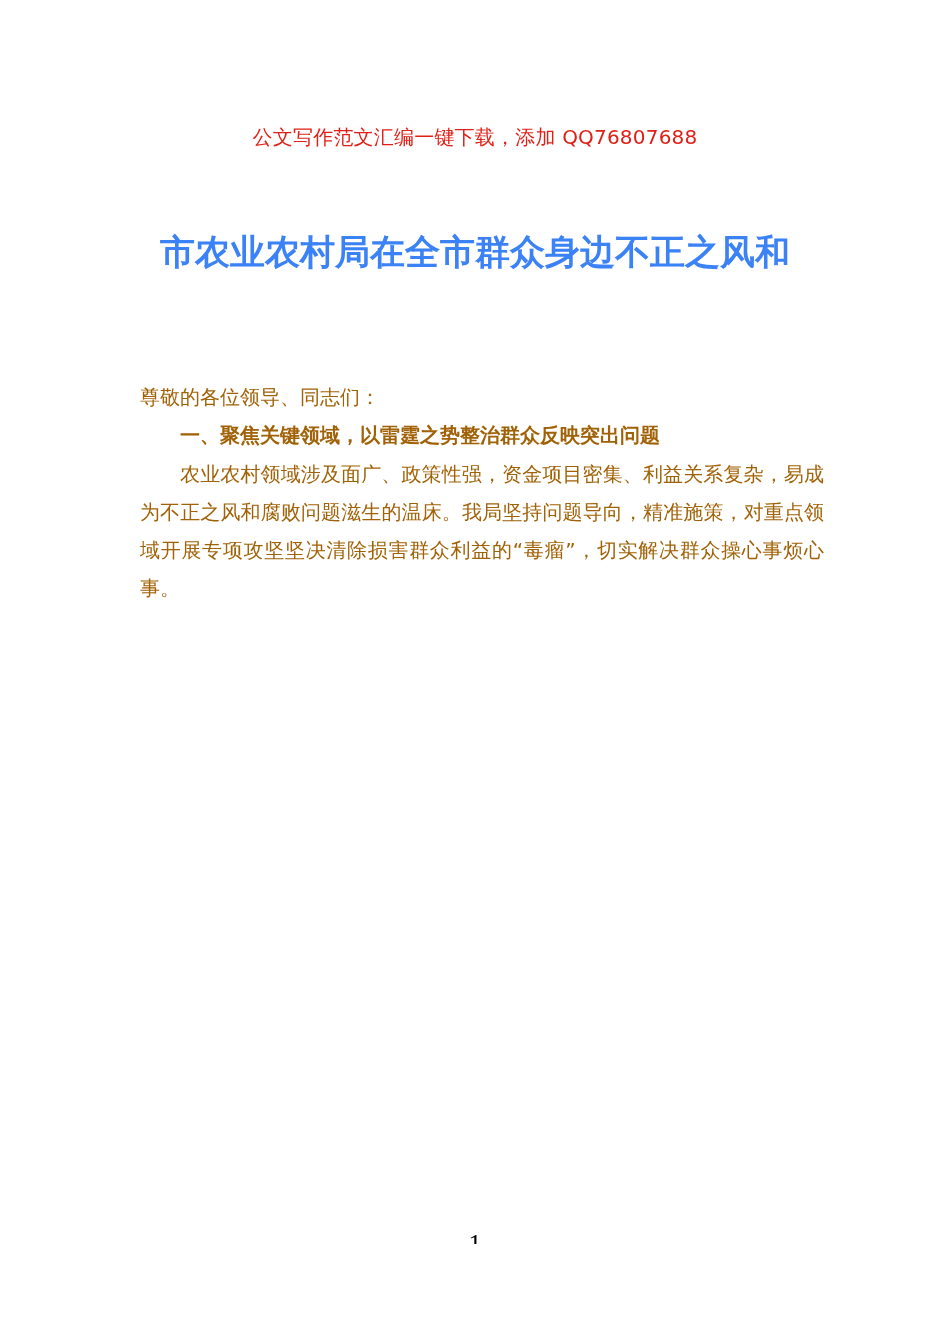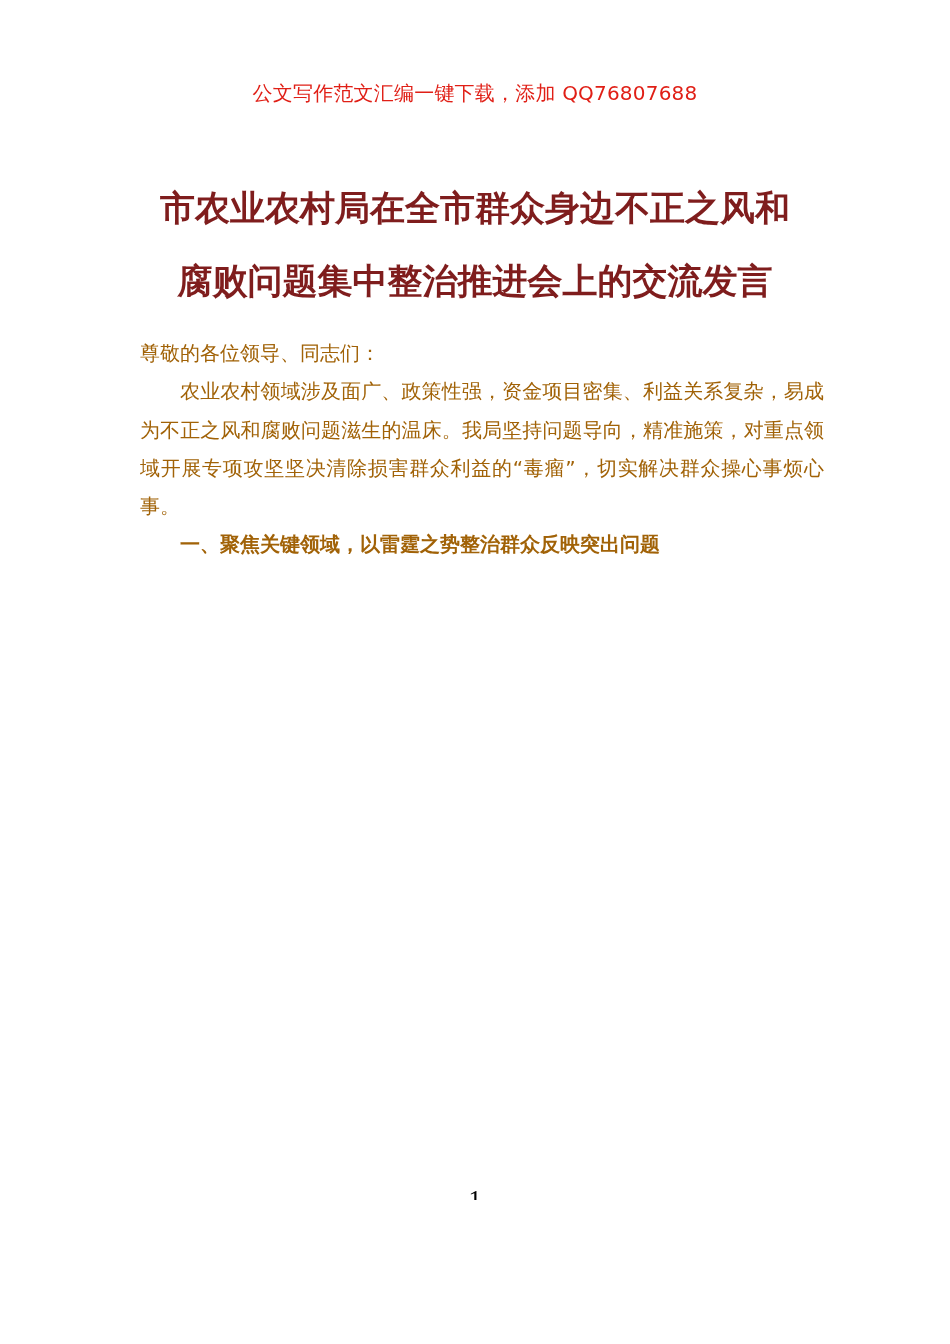--- a/index.html
+++ b/index.html
@@ -7,20 +7,21 @@
     padding: 0;
     background: #ffffff;
   }
   .page {
     position: relative;
     width: 950px;
     height: 1200px;
     background: #ffffff;
     overflow: hidden;
     font-family: "DejaVu Sans", "Liberation Sans", sans-serif;
+    margin-top: 44px;
   }
 
   
   .promo-header {
     position: absolute;
     top: 80px;
     left: 0;
     width: 950px;
     text-align: center;
     color: #e01f16;
@@ -33,21 +34,21 @@
   
   .doc-title {
     position: absolute;
     top: 172px;
     left: 115px;
     width: 720px;
     text-align: center;
     font-size: 35px;
     font-weight: bold;
     line-height: 73px;
-    color: #7f1d1d;
+    color: #3b82f6;
     letter-spacing: 0px;
   }
   .doc-title .tline { display: block; }
 
   
   .body-block {
     position: absolute;
     top: 334px;
     left: 140px;
     width: 684px;
@@ -82,24 +83,23 @@
 </style>
 </head>
 <body>
 
 <div class="page">
 
   <div class="promo-header">公文写作范文汇编一键下载，添加 QQ76807688</div>
 
   <div class="doc-title">
     <span class="tline">市农业农村局在全市群众身边不正之风和</span>
-    <span class="tline">腐败问题集中整治推进会上的交流发言</span>
   </div>
 
   <div class="body-block">
     <p class="para no-indent">尊敬的各位领导、同志们：</p>
+    <p class="para heading">一、聚焦关键领域，以雷霆之势整治群众反映突出问题</p>
     <p class="para">农业农村领域涉及面广、政策性强，资金项目密集、利益关系复杂，易成为不正之风和腐败问题滋生的温床。我局坚持问题导向，精准施策，对重点领域开展专项攻坚坚决清除损害群众利益的“毒瘤”，切实解决群众操心事烦心事。</p>
-    <p class="para heading">一、聚焦关键领域，以雷霆之势整治群众反映突出问题</p>
   </div>
 
   <div class="page-number">1</div>
 
 </div>
 
 </body></html>

